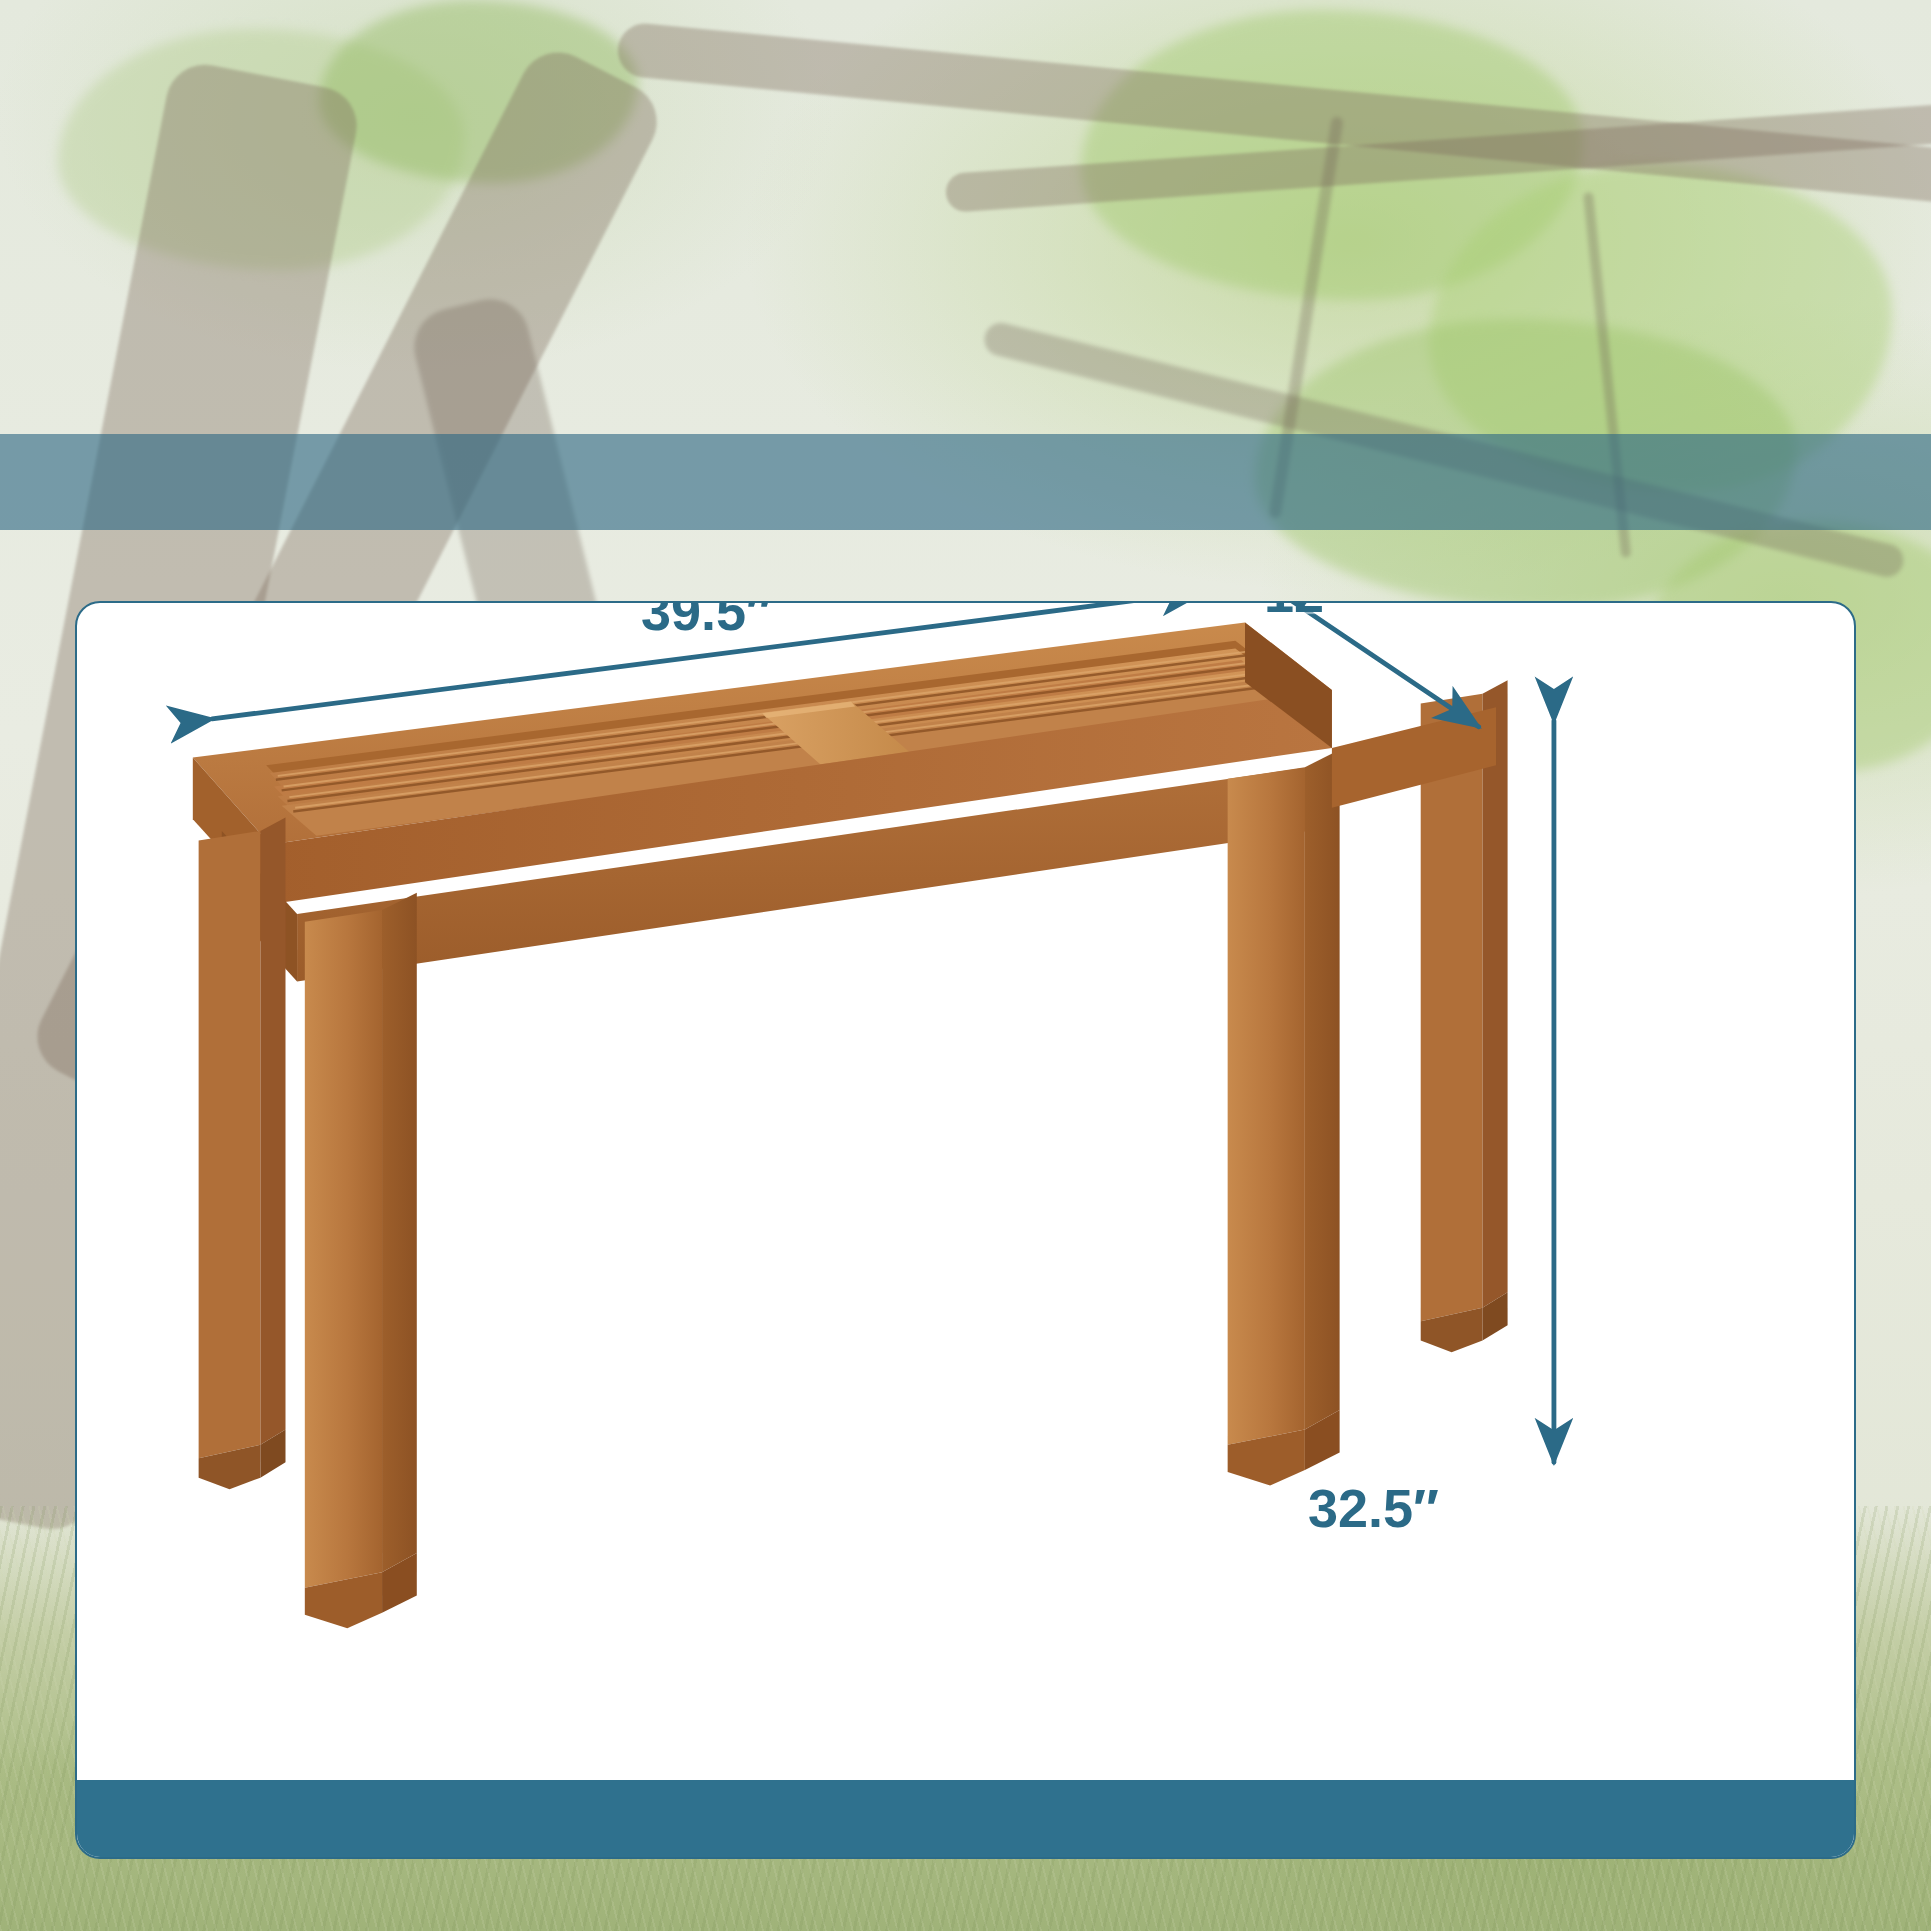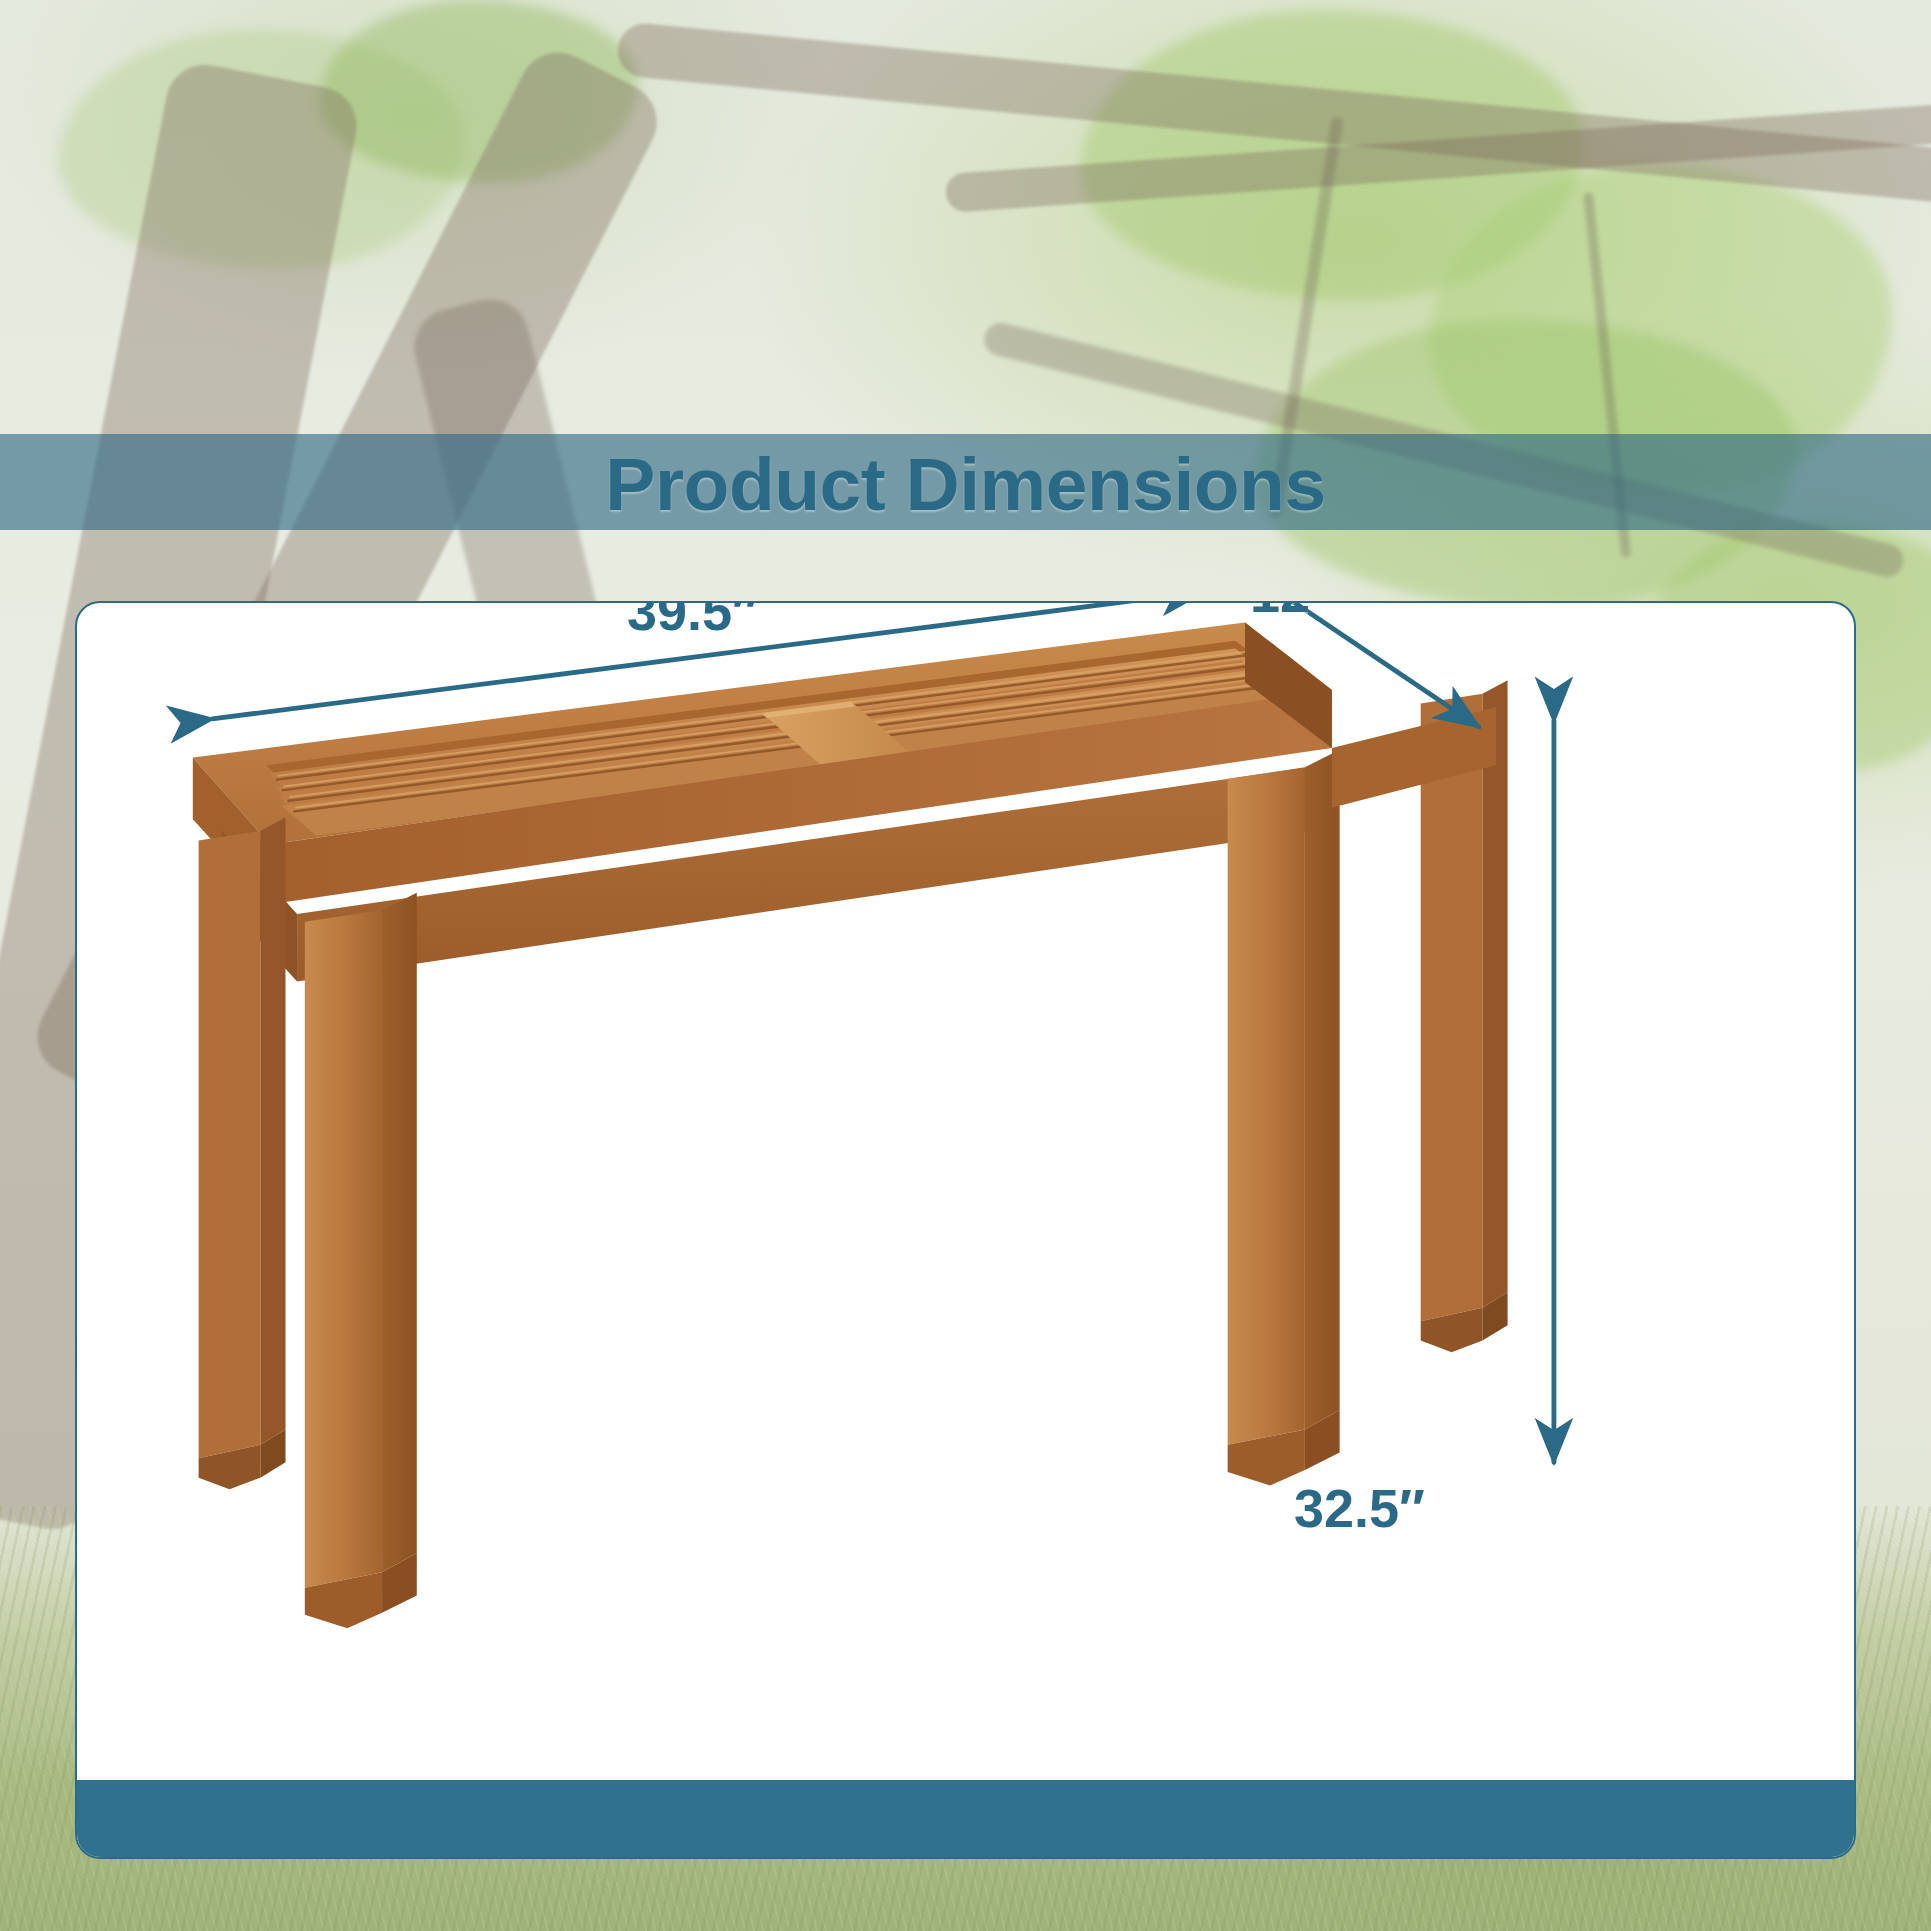--- a/index.html
+++ b/index.html
@@ -69,20 +69,21 @@
   
   .stage{position:absolute;left:0;top:0;width:1781px;height:1258px;}
 
   
   .dim{
     position:absolute;
     color:#2b6a87;
     font-weight:bold;
     text-shadow:0 1.9px 1px rgba(255,255,255,.5);
     white-space:nowrap;
+    margin-left:14px;
   }
   #lbl-length{left:550px;top:-23px;font-size:54px;}
   #lbl-depth{left:1173px;top:-41px;font-size:54px;}
   #lbl-height{left:1217px;top:874px;font-size:54px;}
 </style>
 </head>
 <body>
 
 <div id="root">
 
@@ -103,21 +104,20 @@
     <div class="limb" style="left:618px;top:21px;width:1371px;height:54px;transform:rotate(5.5deg);transform-origin:left center;border-radius:29px;"></div>
     <div class="limb" style="left:946px;top:174px;width:1062px;height:39px;transform:rotate(-4deg);transform-origin:left center;border-radius:25px;"></div>
     <div class="limb2" style="left:985px;top:319px;width:946px;height:33px;transform:rotate(14deg);transform-origin:left center;border-radius:21px;"></div>
     <div class="limb2" style="left:1332px;top:116px;width:11.6px;height:406px;transform:rotate(9deg);transform-origin:top left;border-radius:7.7px;"></div>
     <div class="limb2" style="left:1583px;top:193px;width:9.7px;height:367px;transform:rotate(-6deg);transform-origin:top left;border-radius:7.7px;"></div>
 
     <div class="bg-grass"></div>
   </div>
 
   <div class="banner"></div>
-  <div class="title">Product Dimensions</div>
 
   <div class="card">
 
     <svg class="stage" viewBox="0 0 1845 1303">
       <defs>
         <linearGradient id="gTopFrame" x1="0" y1="0" x2="0" y2="1">
           <stop offset="0" stop-color="#c98a4c"></stop>
           <stop offset="1" stop-color="#b2703a"></stop>
         </linearGradient>
         <linearGradient id="gTopDark" x1="0" y1="0" x2="1" y2="0">

